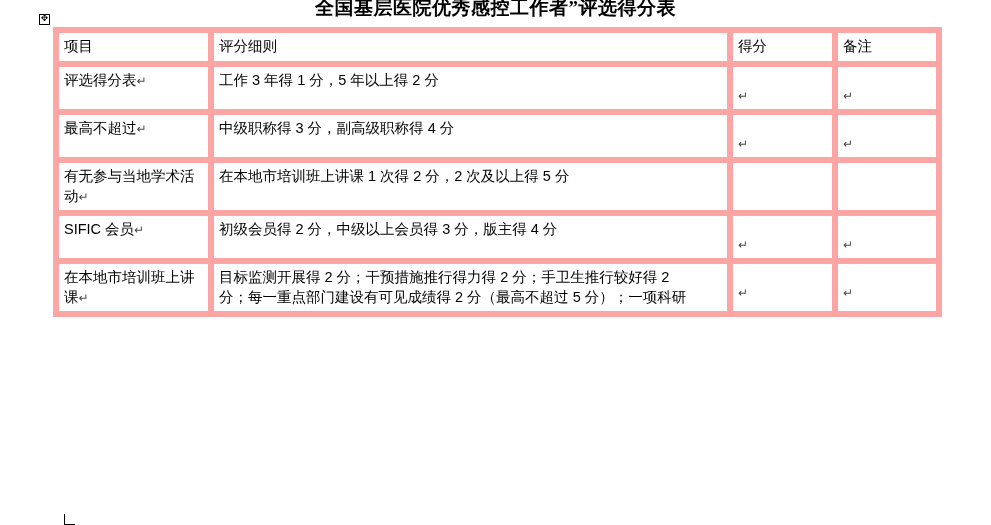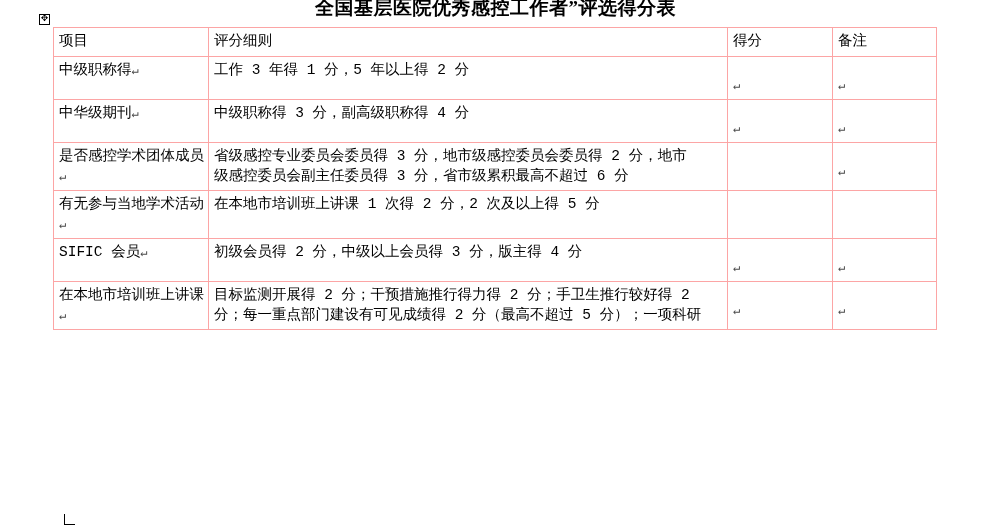--- a/index.html
+++ b/index.html
@@ -65,26 +65,26 @@
   table.score-table {
     position: absolute;
     left: 53px;
     top: 27px;
     border-collapse: collapse;
     table-layout: fixed;
     width: 883px;
     background: #ffffff;
   }
   table.score-table td {
-    border: 1px solid #fca5a5;
+    border: 6px solid #fca5a5;
     vertical-align: top;
     padding: 3px 4px 3px 5px;
     font-size: 14.5px;
     line-height: 20px;
-    font-family: Liberation Mono, monospace;
+    font-family: Liberation Sans, sans-serif;
   }
   .col-item { width: 155px; }
   .col-rule { width: 519px; }
   .col-score { width: 105px; }
   .col-note  { width: 104px; }
 
   .mark {
     color: #4a4a4a;
     font-size: 12px;
   }
@@ -123,48 +123,39 @@
     <tbody>
       <tr class="row-head">
         <td>项目</td>
         <td>评分细则</td>
         <td>得分</td>
         <td>备注</td>
       </tr>
 
 
       <tr>
-        <td><span>中级职称得</span><span class="mark">↵</span></td>
+        <td><span>评选得分表</span><span class="mark">↵</span></td>
         <td>
             <span class="rule-line">工作 3 年得 1 分，5 年以上得 2 分</span>
           </td>
         <td class="empty-cell"><span class="mark">↵</span></td>
         <td class="empty-cell"><span class="mark">↵</span></td>
       </tr>
 
       <tr>
-        <td><span>中华级期刊</span><span class="mark">↵</span></td>
+        <td><span>最高不超过</span><span class="mark">↵</span></td>
         <td>
             <span class="rule-line">中级职称得 3 分，副高级职称得 4 分</span>
           </td>
         <td class="empty-cell"><span class="mark">↵</span></td>
         <td class="empty-cell"><span class="mark">↵</span></td>
       </tr>
 
 
 
-      <tr>
-        <td><span>是否感控学术团体成员</span><span class="mark">↵</span></td>
-        <td>
-          <span class="rule-line">省级感控专业委员会委员得 3 分，地市级感控委员会委员得 2 分，地市</span>
-          <span class="rule-line">级感控委员会副主任委员得 3 分，省市级累积最高不超过 6 分</span>
-        </td>
-        <td class="empty-cell"><span class="mark">&nbsp;</span></td>
-        <td class="empty-cell"><span class="mark">↵</span></td>
-      </tr>
 
       <tr>
         <td><span>有无参与当地学术活动</span><span class="mark">↵</span></td>
         <td>
             <span class="rule-line">在本地市培训班上讲课 1 次得 2 分，2 次及以上得 5 分</span>
           </td>
         <td class="empty-cell"><span class="mark">&nbsp;</span></td>
         <td class="empty-cell"><span class="mark">&nbsp;</span></td>
       </tr>
 

